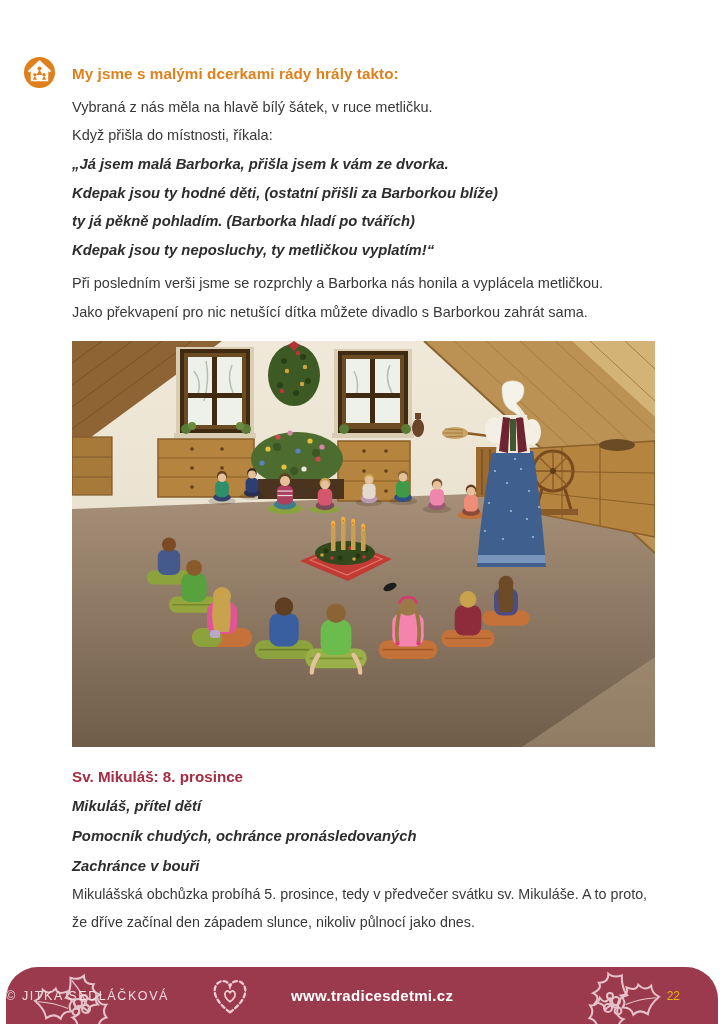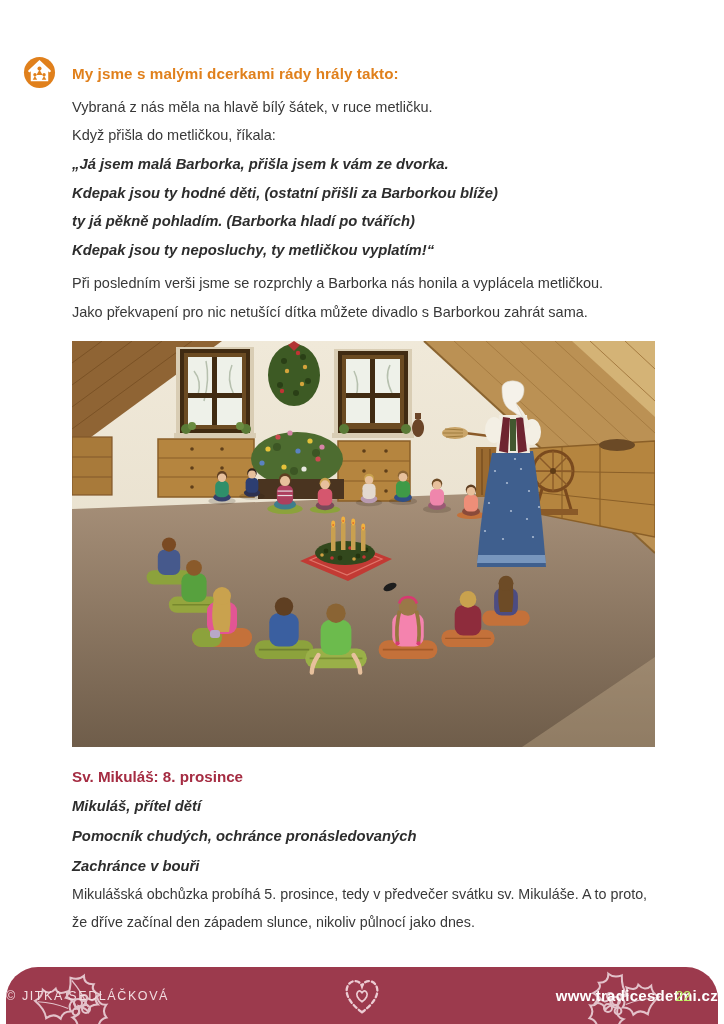--- a/index.html
+++ b/index.html
@@ -18,24 +18,24 @@
   .t156{top:156px}.t185{top:185px}.t213{top:213px}.t242{top:242px}
   .t275{top:275px}.t304{top:304px}
   .t798{top:798px}.t828{top:828px}.t858{top:858px}
 
   .para-wrap{position:absolute;left:72px;top:880px;width:592px;margin:0;font-size:14.3px;line-height:28px;color:#383838;white-space:normal;}
 
   .photo{position:absolute;left:72px;top:341px;width:583px;height:406px;margin:0;overflow:hidden;background:#e9e2d2;}
   .photo svg{display:block;}
 
   .footer{position:absolute;left:6px;right:6px;bottom:0;height:57px;background:#9c3a4d;border-radius:32px 32px 0 0;overflow:hidden;}
-  .footer-inner{position:absolute;inset:0;display:flex;align-items:center;justify-content:space-between;gap:38px;}
+  .footer-inner{position:absolute;inset:0;display:flex;align-items:center;justify-content:flex-start;gap:38px;}
   .copyright{color:#f2dde1;font-size:12.5px;letter-spacing:1.6px;white-space:nowrap;}
   .site{color:#ffffff;font-size:15px;font-weight:bold;letter-spacing:.3px;text-decoration:none;white-space:nowrap;}
-  .pagenum{position:absolute;right:27px;top:50%;transform:translateY(-50%);color:#bef264;font-size:14px;}
+  .pagenum{position:absolute;right:38px;top:50%;transform:translateY(-50%);color:#eab308;font-size:12px;}
   .holly{position:absolute;top:0;height:57px;pointer-events:none;}
   .holly.left{left:14px;width:150px;}
   .holly.right{right:44px;width:150px;}
 </style>
 </head>
 <body>
 
 <div class="page">
 
   <span class="lead-icon">
@@ -48,21 +48,21 @@
       <circle cx="12.3" cy="19.3" r="1.7" fill="#e0801c"></circle>
       <path d="M10 24.5 L12.3 20.6 L14.6 24.5 Z" fill="#e0801c"></path>
       <circle cx="21.7" cy="19.3" r="1.7" fill="#e0801c"></circle>
       <path d="M19.4 24.5 L21.7 20.6 L24 24.5 Z" fill="#e0801c"></path>
     </svg>
   </span>
 
   <h2 class="h-orange">My jsme s malými dcerkami rády hrály takto:</h2>
 
   <p class="body-line t99">Vybraná z nás měla na hlavě bílý šátek, v ruce metličku.</p>
-  <p class="body-line t127">Když přišla do metličkou, říkala:</p>
+  <p class="body-line t127">Když přišla do místnosti, říkala:</p>
 
   <p class="verse t156">„Já jsem malá Barborka, přišla jsem k vám ze dvorka.</p>
   <p class="verse t185">Kdepak jsou ty hodné děti, (ostatní přišli za Barborkou blíže)</p>
   <p class="verse t242">Kdepak jsou ty neposluchy, ty metličkou vyplatím!“</p>
   <p class="verse t213">ty já pěkně pohladím. (Barborka hladí po tvářích)</p>
 
   <p class="body-line t304">Jako překvapení pro nic netušící dítka můžete divadlo s Barborkou zahrát sama.</p>
   <p class="body-line t275">Při posledním verši jsme se rozprchly a Barborka nás honila a vyplácela metličkou.</p>
 
   <figure class="photo">

